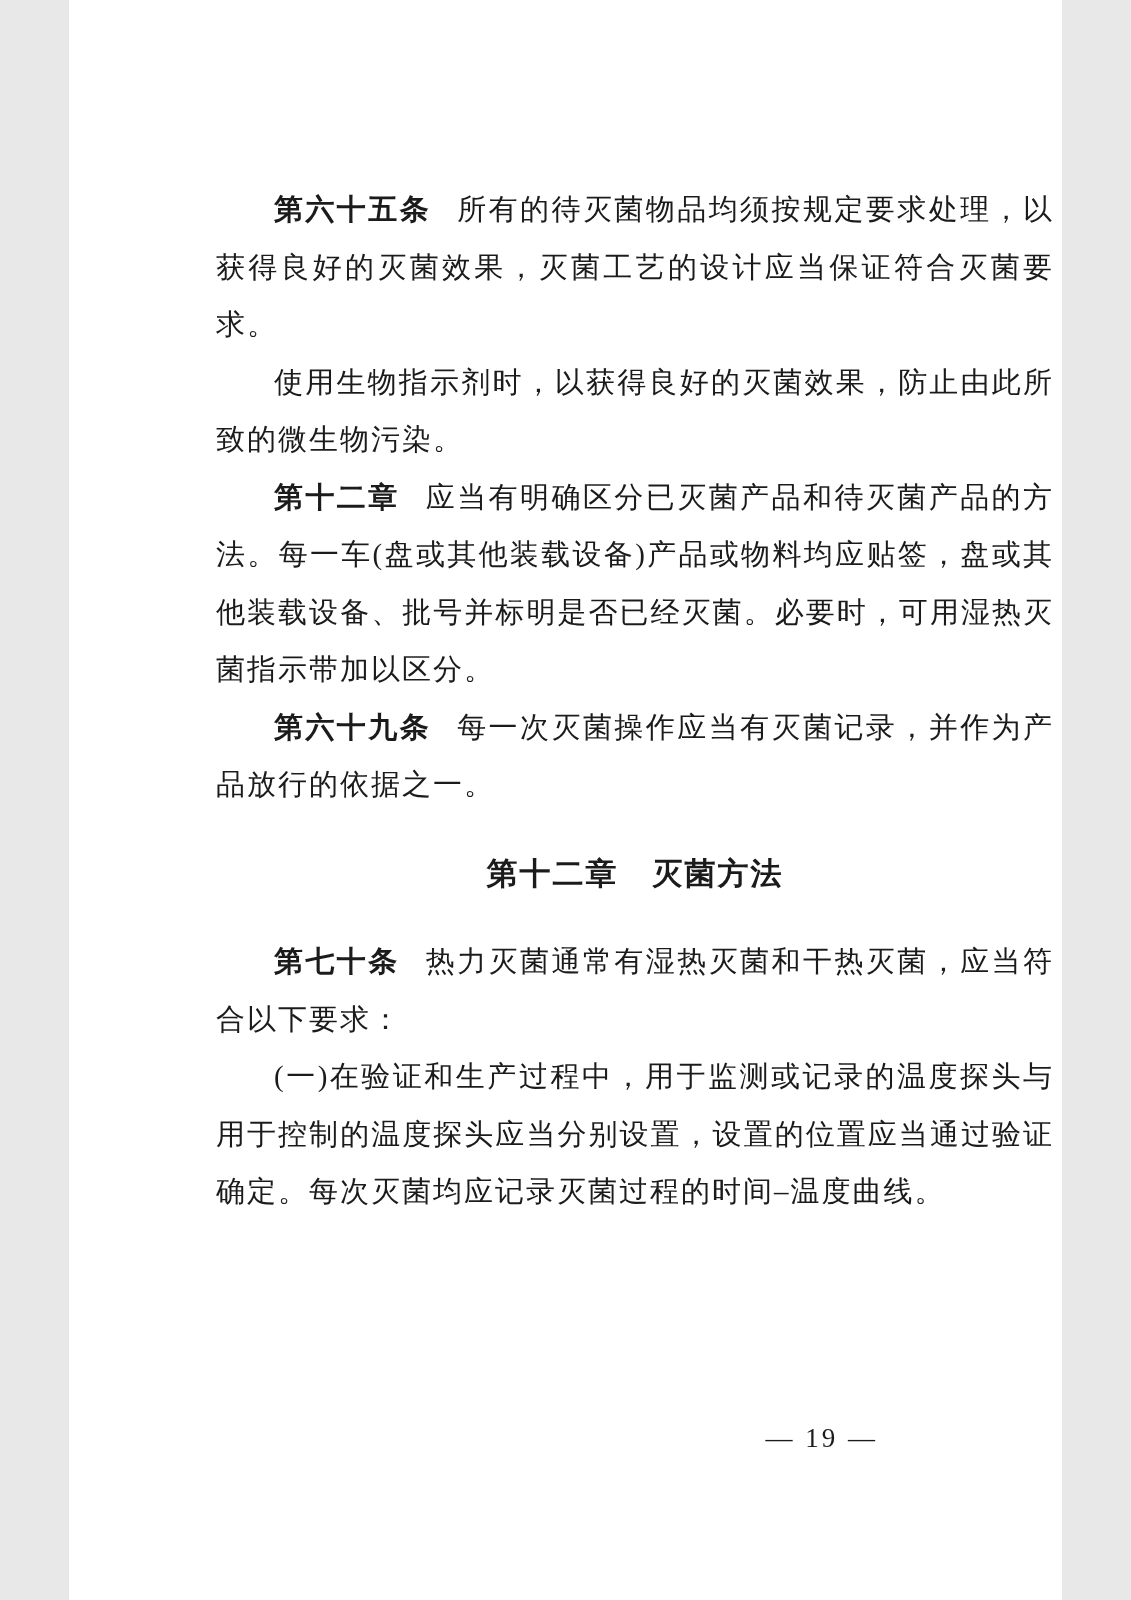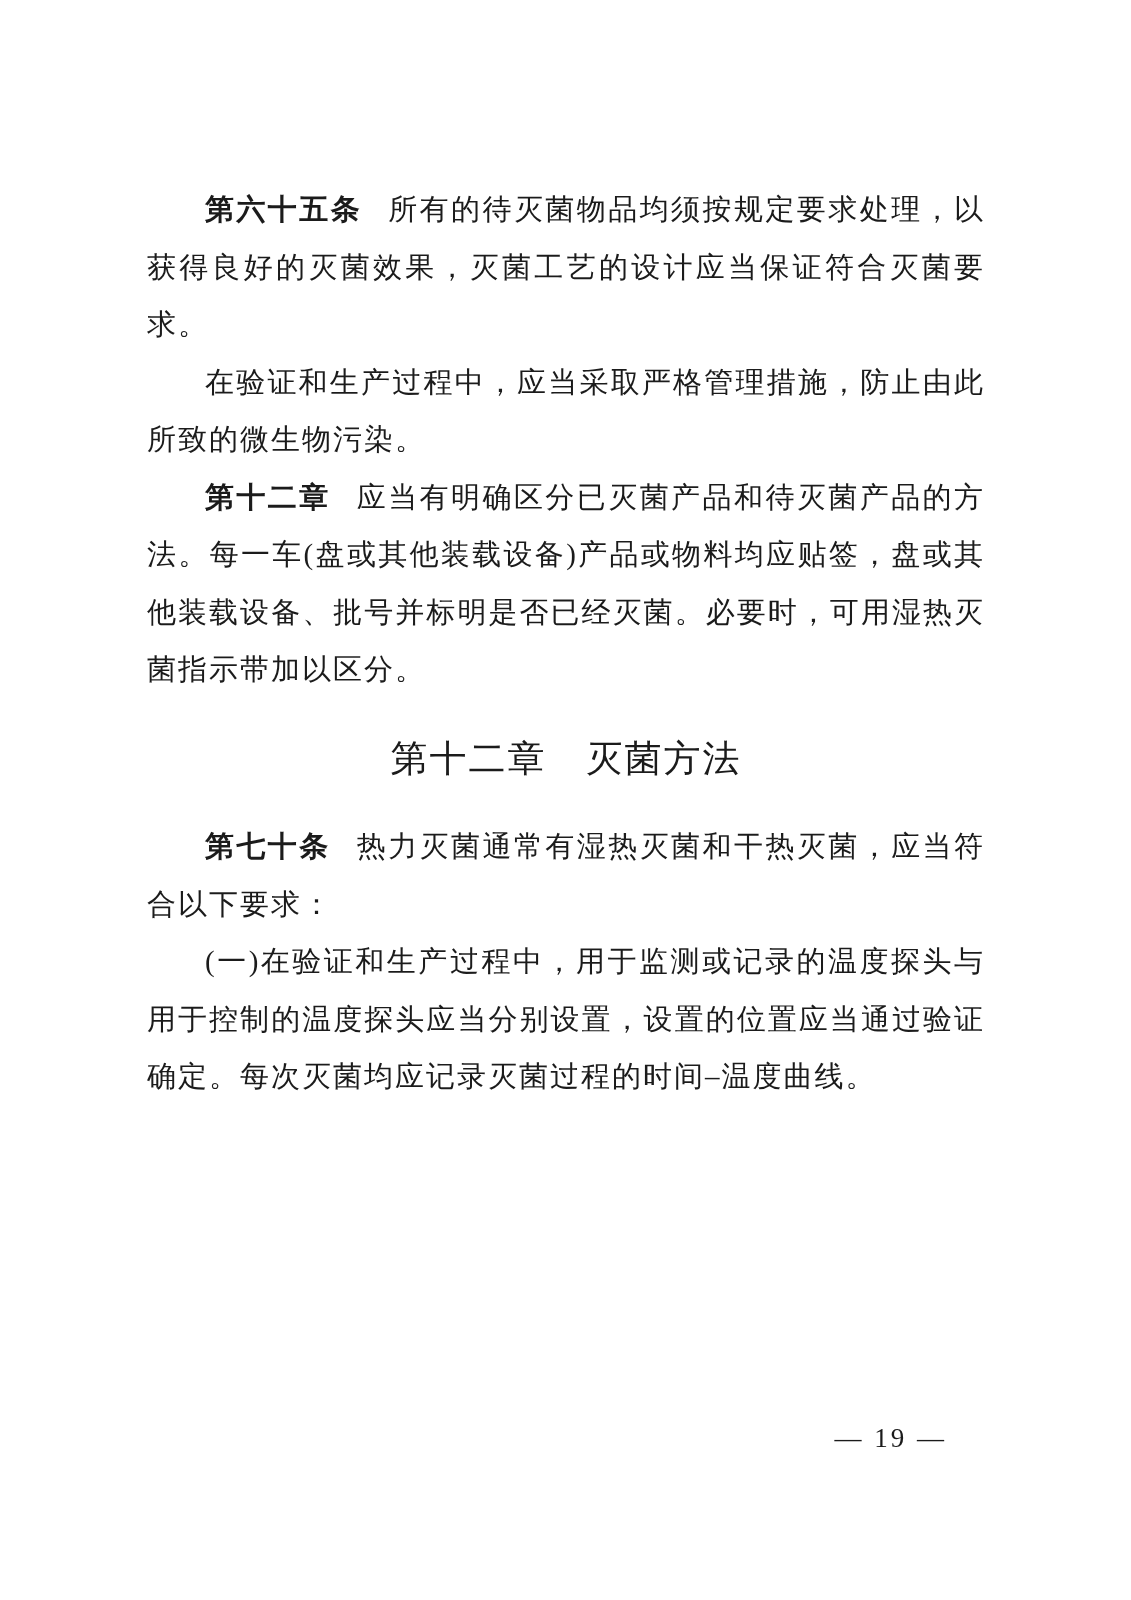--- a/index.html
+++ b/index.html
@@ -2,21 +2,21 @@
 <html><head>
 <meta charset="utf-8">
 <style>
   html, body {
     margin: 0;
     padding: 0;
     background: #e8e8e8;
   }
   .page {
     position: relative;
-    width: 1131px;
+    width: 993px;
     height: 1600px;
     margin: 0 auto;
     background: #ffffff;
     overflow: hidden;
     font-family: "Liberation Serif", "DejaVu Serif", serif;
     color: #1b1b1b;
   }
   .content {
     position: absolute;
     left: 147px;
@@ -32,24 +32,24 @@
     text-justify: inter-ideograph;
     text-indent: 58px;
   }
   .article-label {
     font-weight: bold;
     font-family: "Liberation Sans", "DejaVu Sans", sans-serif;
     padding-right: 26px;
   }
   .chapter-heading {
     margin: 31px 0;
-    font-size: 37px;
+    font-size: 31px;
     line-height: 57.5px;
     letter-spacing: 2px;
-    font-weight: normal;
+    font-weight: bold;
     font-family: "Liberation Sans", "DejaVu Sans", sans-serif;
     text-align: center;
     text-indent: 0;
   }
   .page-number {
     position: absolute;
     top: 1422px;
     right: 184px;
     font-size: 27px;
     line-height: 32px;
@@ -61,24 +61,25 @@
 </head>
 <body>
 
 <div class="page">
   <div class="content">
 
     <p class="para"><span class="article-label">第六十五条</span><span>所有的待灭菌物品均须按规定要求处理，以获得良好的灭菌效果，灭菌工艺的设计应当保证符合灭菌要求。</span></p>
 
 
 
-    <p class="para">在验证和生产过程中，应当采取严格管理措施，防止由此所致的微生物污染。</p>
+    <p class="para">使用生物指示剂时，以获得良好的灭菌效果，防止由此所致的微生物污染。</p>
 
     <p class="para"><span class="article-label">第十二章</span><span>应当有明确区分已灭菌产品和待灭菌产品的方法。每一车(盘或其他装载设备)产品或物料均应贴签，盘或其他装载设备、批号并标明是否已经灭菌。必要时，可用湿热灭菌指示带加以区分。</span></p>
 
+    <p class="para"><span class="article-label">第六十九条</span><span>每一次灭菌操作应当有灭菌记录，并作为产品放行的依据之一。</span></p>
 
     <h2 class="chapter-heading">第十二章　灭菌方法</h2>
 
     <p class="para"><span class="article-label">第七十条</span><span>热力灭菌通常有湿热灭菌和干热灭菌，应当符合以下要求：</span></p>
 
     <p class="para">(一)在验证和生产过程中，用于监测或记录的温度探头与用于控制的温度探头应当分别设置，设置的位置应当通过验证确定。每次灭菌均应记录灭菌过程的时间–温度曲线。</p>
 
   </div>
 
   <div class="page-number">— 19 —</div>

